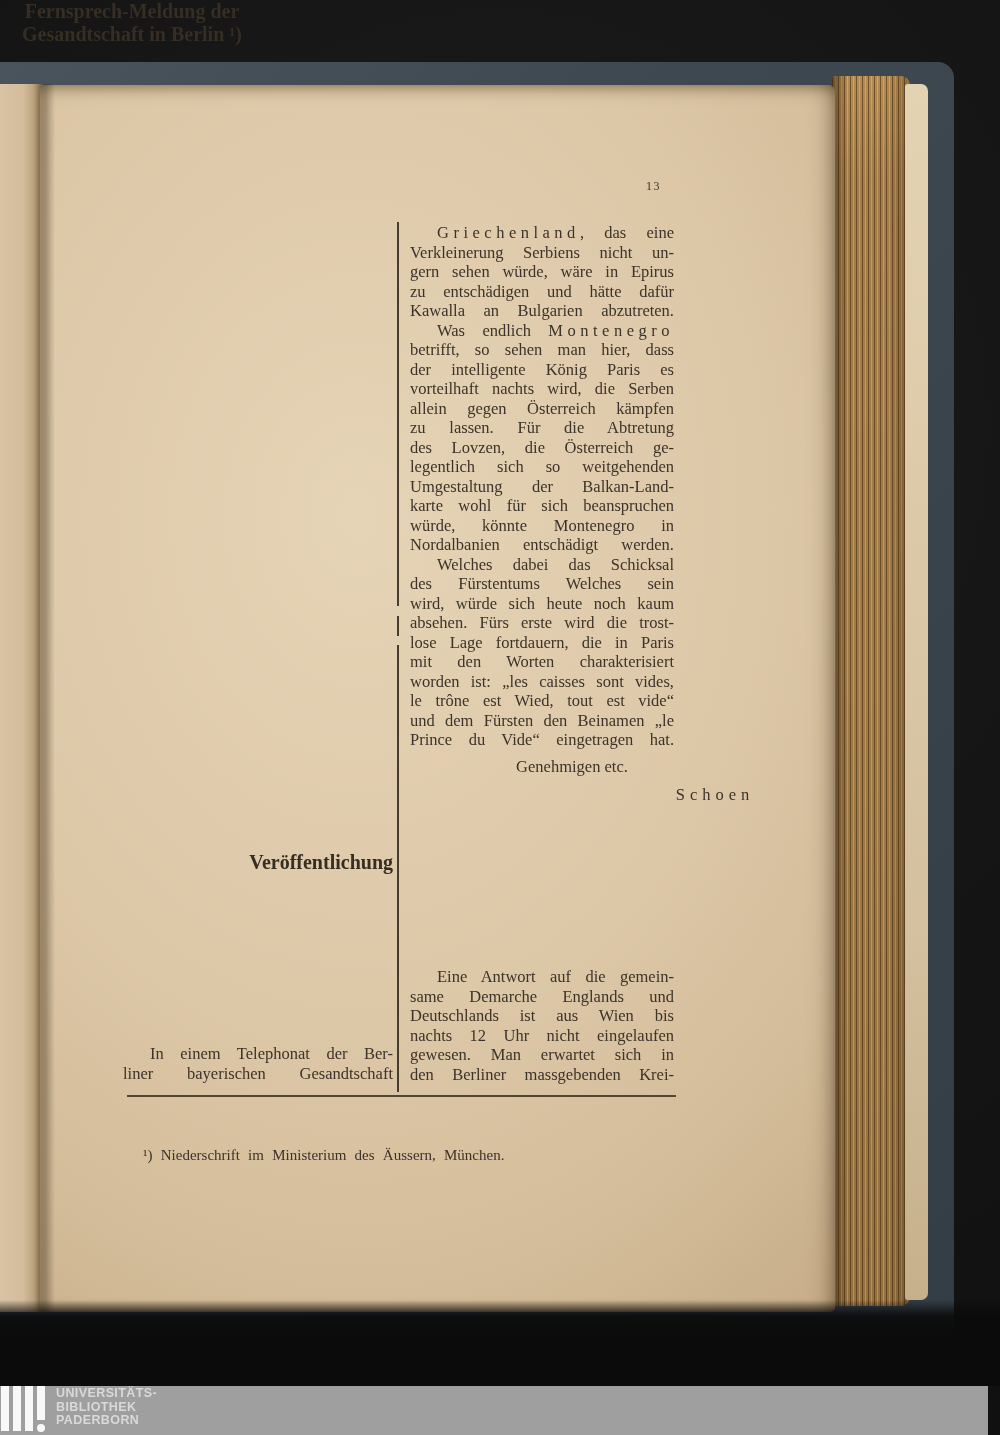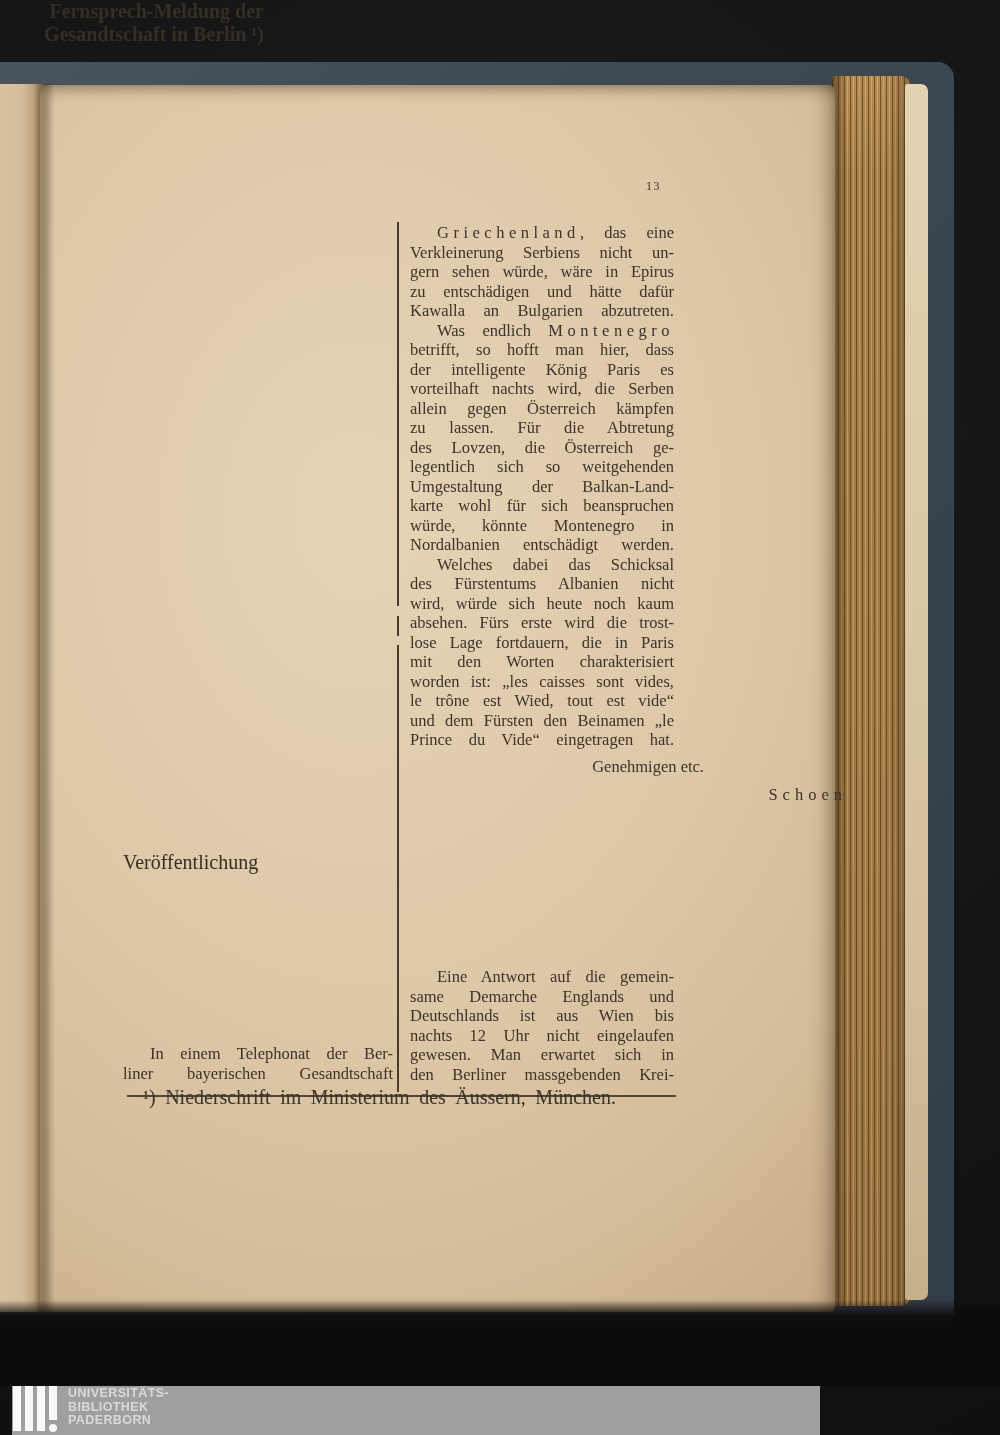--- a/index.html
+++ b/index.html
@@ -56,34 +56,34 @@
   .pagenum{position:absolute;left:646px;top:179px;width:36px;font-size:12px;letter-spacing:1.5px;color:#3c332a;}
   .col{position:absolute;}
   .rc{left:410px;width:264px;}
   .rc-a{top:223px;}
   .closing{top:757px;padding-left:30px;}
   .signature{top:785px;padding-left:173px;letter-spacing:5px;}
   .rc-heading{top:850px;left:410px;width:264px;text-align:center;font-weight:bold;font-size:20px;line-height:23px;color:#362d23;}
   .rc-p4{top:912px;line-height:20px;}
   .rc-p5{top:967px;}
   .lc{left:123px;width:270px;}
-  .lc-heading{top:853px;text-align:left;font-weight:normal;font-size:20px;color:#362d23;}
+  .lc-heading{top:853px;text-align:right;font-weight:bold;font-size:20px;color:#362d23;}
   .lc-p1{top:1044px;}
-  .tl{text-align:right;}
+  .tl{text-align:center;}
   .j{text-align:justify;text-align-last:justify;}
   .ind{text-indent:27px;}
   .sp{letter-spacing:4.5px;}
   .vr{position:absolute;left:397px;width:2px;background:#473c30;}
   .vr1{top:222px;height:384px;}
   .vr2{top:616px;height:20px;}
   .vr3{top:645px;height:447px;}
   .hr{position:absolute;left:127px;top:1095px;width:549px;height:2px;background:#514538;}
-  .footnote{position:absolute;left:143px;top:1088px;width:520px;font-size:20px;word-spacing:4.5px;color:#3c332a;line-height:19px;font-family:Liberation Serif, serif;}
+  .footnote{position:absolute;left:143px;top:1146px;width:520px;font-size:15px;word-spacing:4.5px;color:#3c332a;line-height:19px;font-family:Liberation Serif, serif;}
   
-  .band{position:absolute;left:12px;top:1386px;width:808px;height:49px;background:#9f9f9f;}
+  .band{position:absolute;left:0;top:1386px;width:988px;height:49px;background:#9f9f9f;}
   .bar{position:absolute;background:#f8f8f8;width:8px;}
   .bar1{left:1px;top:0;height:45px;}
   .bar2{left:13px;top:0;height:45px;}
   .bar3{left:25px;top:0;height:45px;}
   .bar4{left:37px;top:0;height:34px;}
   .dot{position:absolute;left:37px;top:38px;width:8px;height:8px;border-radius:50%;background:#f8f8f8;}
   .wm-text{
     position:absolute;left:56px;top:1px;
     font-family:"Liberation Sans", sans-serif;font-weight:bold;font-size:12.5px;line-height:13.5px;
     color:#d9d9d9;letter-spacing:.4px;
@@ -107,33 +107,33 @@
   <div class="vr vr2"></div>
   <div class="vr vr3"></div>
 
   <div class="col rc rc-a txt">
     <div class="tl j ind"><span class="sp">Griechenland</span><span>, das eine</span></div>
     <div class="tl j">Verkleinerung Serbiens nicht un-</div>
     <div class="tl j">gern sehen würde, wäre in Epirus</div>
     <div class="tl j">zu entschädigen und hätte dafür</div>
     <div class="tl j">Kawalla an Bulgarien abzutreten.</div>
     <div class="tl j ind"><span>Was endlich </span><span class="sp">Montenegro</span></div>
-    <div class="tl j">betrifft, so hofft man hier, dass</div>
+    <div class="tl j">betrifft, so sehen man hier, dass</div>
     <div class="tl j">der intelligente König Paris es</div>
     <div class="tl j">vorteilhaft nachts wird, die Serben</div>
     <div class="tl j">allein gegen Österreich kämpfen</div>
     <div class="tl j">zu lassen.  Für die Abtretung</div>
     <div class="tl j">des Lovzen, die Österreich ge-</div>
     <div class="tl j">legentlich sich so weitgehenden</div>
     <div class="tl j">Umgestaltung der Balkan-Land-</div>
     <div class="tl j">karte wohl für sich beanspruchen</div>
     <div class="tl j">würde, könnte Montenegro in</div>
     <div class="tl j">Nordalbanien entschädigt werden.</div>
     <div class="tl j ind">Welches dabei das Schicksal</div>
-    <div class="tl j">des Fürstentums Albanien nicht</div>
+    <div class="tl j">des Fürstentums Welches sein</div>
     <div class="tl j">wird, würde sich heute noch kaum</div>
     <div class="tl j">absehen. Fürs erste wird die trost-</div>
     <div class="tl j">lose Lage fortdauern, die in Paris</div>
     <div class="tl j">mit den Worten charakterisiert</div>
     <div class="tl j">worden ist: „les caisses sont vides,</div>
     <div class="tl j">le trône est Wied, tout est vide“</div>
     <div class="tl j">und dem Fürsten den Beinamen „le</div>
     <div class="tl j">Prince du Vide“ eingetragen hat.</div>
   </div>
 

